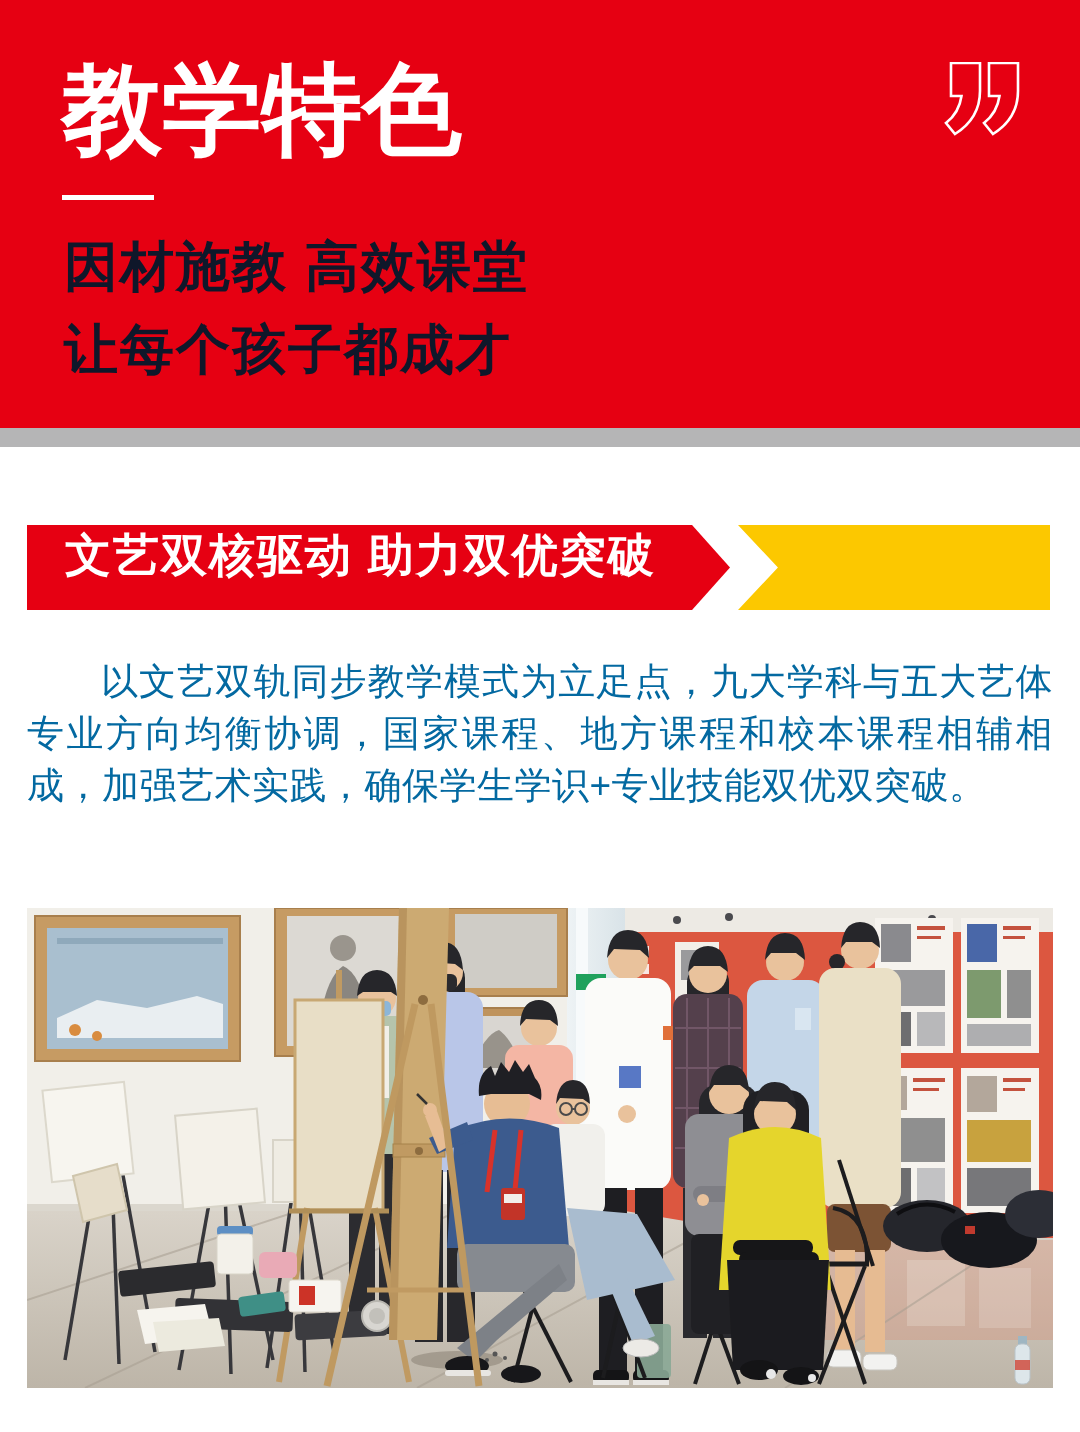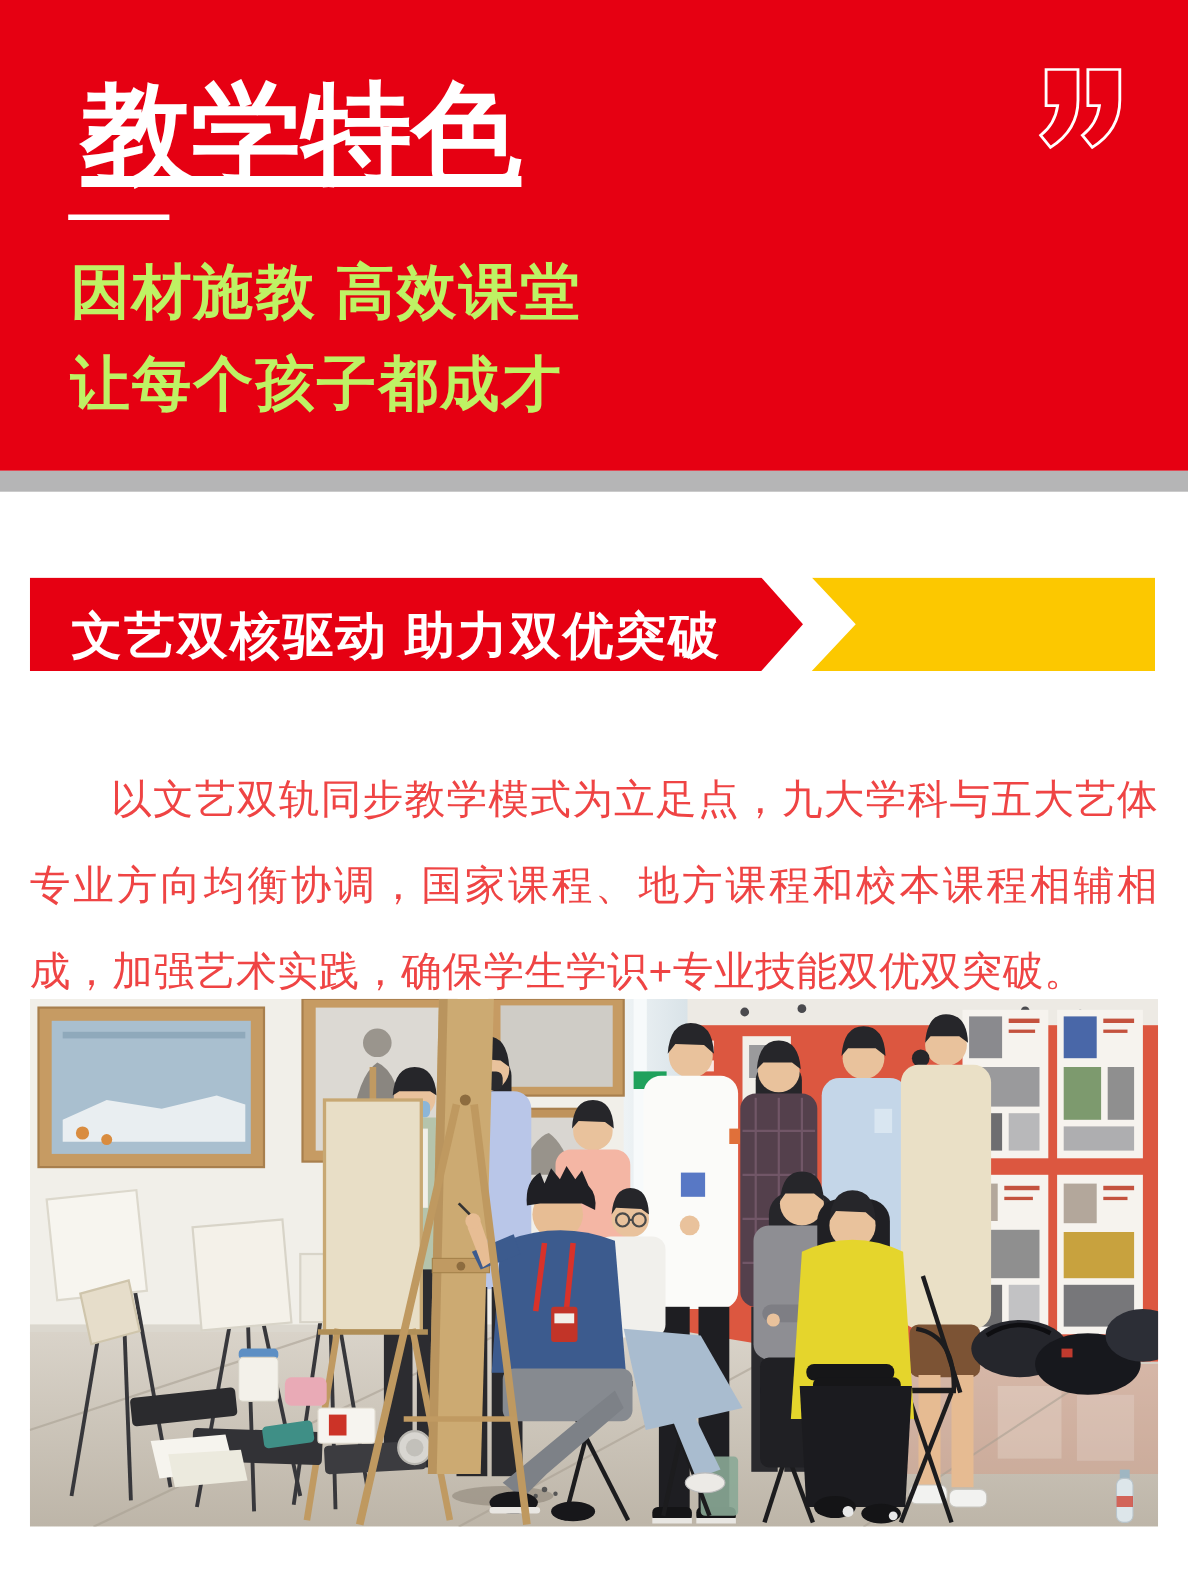--- a/index.html
+++ b/index.html
@@ -1,39 +1,39 @@
 <!DOCTYPE html>
 <html><head>
 <meta charset="utf-8">
 <style>
   html,body{margin:0;padding:0;background:#fff;}
   .page{position:relative;width:1080px;height:1432px;background:#ffffff;overflow:hidden;
         font-family:"Liberation Sans","DejaVu Sans",sans-serif;}
   
   .hero{position:absolute;left:0;top:0;width:1080px;height:428px;background:#e60012;}
-  .hero-title{position:absolute;left:62px;top:54px;margin:12px;color:#ffffff;
-              font-size:100px;line-height:110px;font-weight:700;letter-spacing:0;text-decoration:underline;}
+  .hero-title{position:absolute;left:62px;top:54px;margin:0;color:#ffffff;
+              font-size:100px;line-height:110px;font-weight:700;letter-spacing:0;}
   .hero-rule{position:absolute;left:62px;top:195px;width:92px;height:5px;background:#ffffff;}
-  .hero-sub{position:absolute;left:64px;top:225px;color:#bef264;font-weight:700;
+  .hero-sub{position:absolute;left:64px;top:225px;color:#0f172a;font-weight:700;
             font-size:54px;line-height:83px;letter-spacing:2px;white-space:pre-line;}
   .quote-icon{position:absolute;left:944px;top:62px;width:78px;height:74px;}
   .school-en{position:absolute;right:60px;top:326px;text-align:right;color:#ffffff;
              font-size:15px;line-height:29px;letter-spacing:1.6px;font-weight:400;opacity:.96;}
   
   .gray-strip{position:absolute;left:0;top:428px;width:1080px;height:19px;background:#b5b5b6;}
   
   .ribbon-red{position:absolute;left:27px;top:525px;width:703px;height:85px;background:#e60012;
               clip-path:polygon(0 0,94.6% 0,100% 50%,94.6% 100%,0 100%);
-              display:flex;align-items:flex-end;padding-left:38px;box-sizing:border-box;}
+              display:flex;align-items:flex-start;padding-left:38px;box-sizing:border-box;}
   .ribbon-red span{color:#ffffff;font-size:46px;font-weight:700;letter-spacing:2px;white-space:nowrap;}
   .ribbon-yellow{position:absolute;left:738px;top:525px;width:312px;height:85px;background:#fcc800;
               clip-path:polygon(0 0,100% 0,100% 100%,0 100%,12.8% 50%);}
   
-  .body-text{position:absolute;left:27px;top:688px;width:1026px;margin:0;color:#ef4444;
-             font-size:37px;line-height:78px;text-align:justify;text-indent:2em;letter-spacing:.5px;}
+  .body-text{position:absolute;left:27px;top:656px;width:1026px;margin:0;color:#0369a1;
+             font-size:37px;line-height:52px;text-align:justify;text-indent:2em;letter-spacing:.5px;}
   
   .photo{position:absolute;left:27px;top:908px;width:1026px;height:480px;margin:0;overflow:hidden;}
   .photo svg{display:block;}
 </style>
 </head>
 <body>
 
 <div class="page">
 
   <header class="hero">

